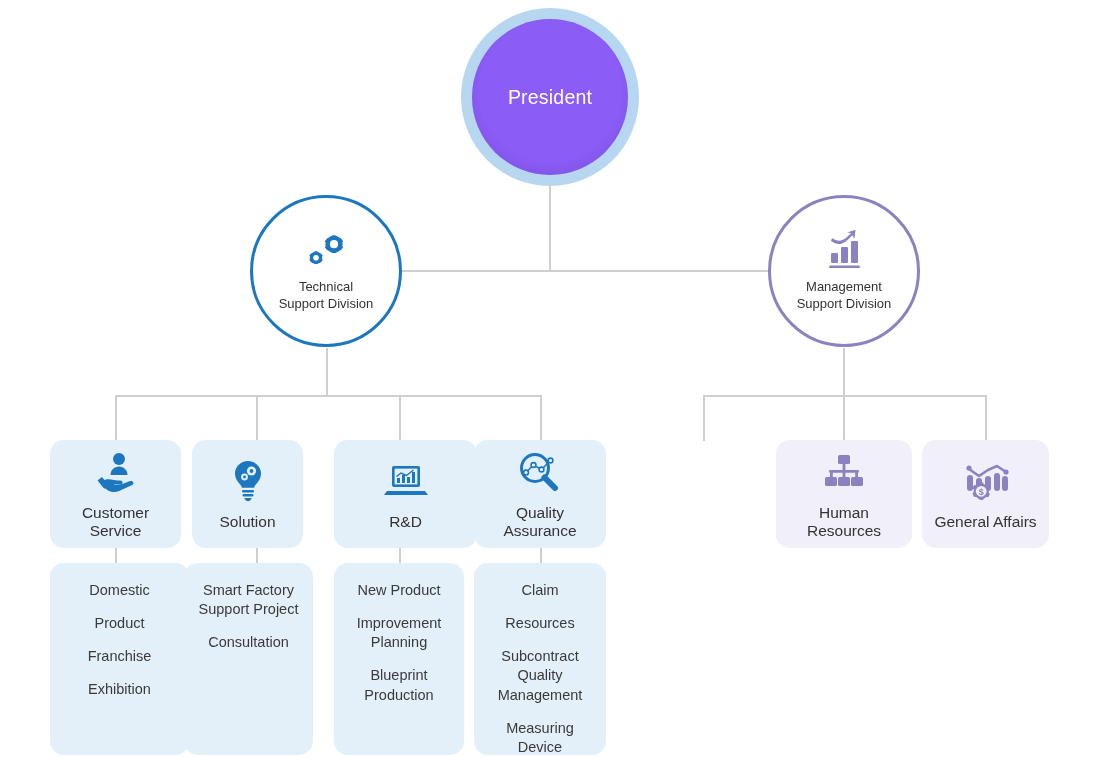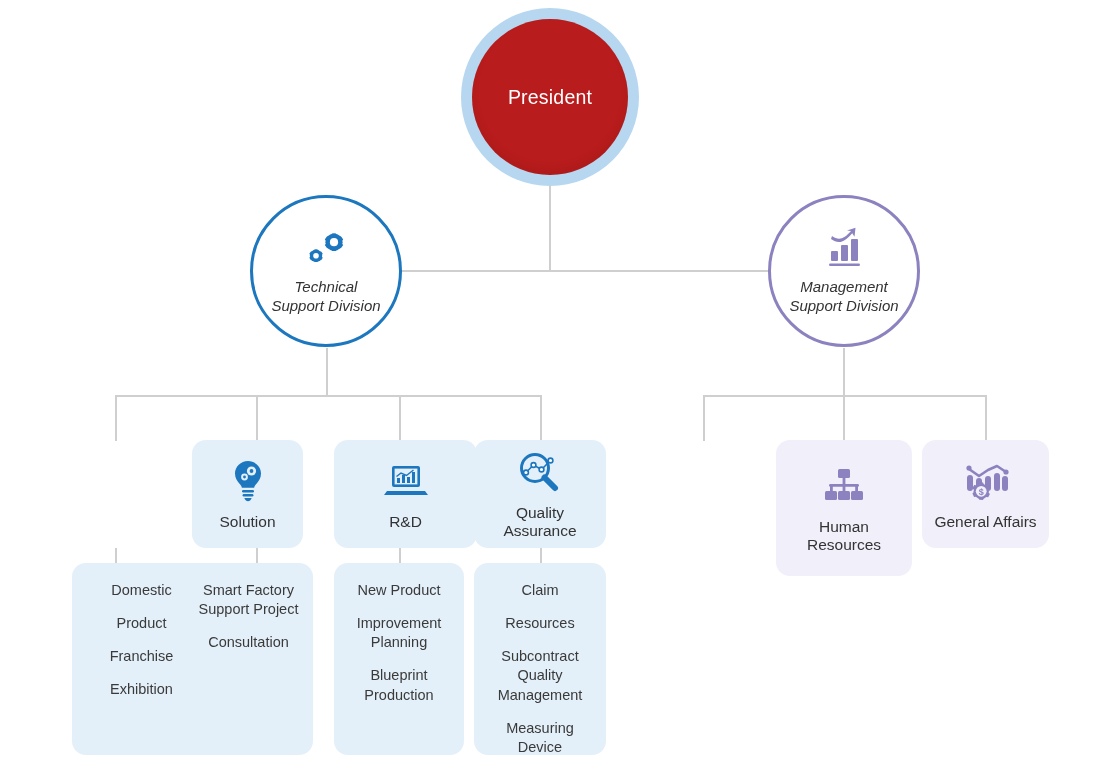--- a/index.html
+++ b/index.html
@@ -23,21 +23,21 @@
   }
   .president-halo {
     position: absolute; inset: 0;
     border-radius: 50%;
     background: #b6d7ef;
   }
   .president-core {
     position: absolute; left: 11px; top: 11px;
     width: 156px; height: 156px;
     border-radius: 50%;
-    background: #b91c1c;
+    background: #8b5cf6;
     display: flex; align-items: center; justify-content: center;
     box-shadow: inset 0 -6px 10px rgba(0,0,0,0.06);
   }
   .president-label {
     color: #ffffff;
     font-size: 19.5px;
     letter-spacing: .2px;
   }
 
   
@@ -47,23 +47,22 @@
     border-radius: 50%;
     background: #ffffff;
     display: flex; flex-direction: column;
     align-items: center; justify-content: center;
     text-align: center;
   }
   .division.tech  { left: 250px; top: 195px; border: 3.4px solid #1c77bf; }
   .division.mgmt  { left: 768px; top: 195px; border: 3.4px solid #8c82bf; }
   .division-icon { height: 44px; margin-bottom: 6px; display:flex; align-items:flex-end; }
   .division-label {
-    font-size: 15px; line-height: 1.3; color: #333333;
+    font-size: 13px; line-height: 1.3; color: #333333;
     max-width: 130px;
-    font-style: italic;
   }
 
   
   .dept {
     position: absolute;
     border-radius: 14px;
     display: flex; flex-direction: column;
     align-items: center; justify-content: center;
     text-align: center;
   }
@@ -162,20 +161,33 @@
           <rect x="11" y="36.5" width="31" height="2.6" rx="1.3"></rect>
         </g>
       </svg>
     </div>
     <div class="division-label">
       <div>Management</div>
       <div>Support Division</div>
     </div>
   </div>
 
+  <div class="dept blue" style="left:50px; top:440px; width:131px; height:108px;">
+    <div class="dept-icon">
+      <svg width="46" height="44" viewBox="0 0 46 44">
+        <g fill="#1c77bf">
+          <circle cx="26" cy="9" r="6"></circle>
+          <path d="M17.5 25c0-5 4-8.5 8.5-8.5S34.5 20 34.5 25z"></path>
+          <path d="M9.5 31.5c3.5-3.5 7.5-2.2 11.5-1.6 2.2.3 4.3.6 6.4.6 1.2 0 2.2.8 2.2 1.9s-1 1.9-2.2 1.9h-7.3c3.4.9 7 .6 10.4-.7l6.6-2.5c1.3-.5 2.7.1 3.2 1.3.4 1-.1 2.1-1.1 2.6L26.2 41c-4 1.8-8.7 1.3-12.2-1.3l-5.5-4.1z"></path>
+          <path d="M4.5 30.5l4.4-3.6 6.8 8.2-4.4 3.6z"></path>
+        </g>
+      </svg>
+    </div>
+    <span class="dept-label">Customer Service</span>
+  </div>
 
   <div class="dept blue" style="left:192px; top:440px; width:111px; height:108px;">
     <div class="dept-icon">
       <svg width="34" height="44" viewBox="0 0 34 44">
         <g fill="#1c77bf">
           <path d="M17 2c-7.2 0-13 5.6-13 12.5 0 4.6 2.2 7.6 4.3 10 1.3 1.5 2.2 2.6 2.6 4.2h12.2c.4-1.6 1.3-2.7 2.6-4.2 2.1-2.4 4.3-5.4 4.3-10C30 7.6 24.2 2 17 2z"></path>
           <rect x="11" y="31" width="12" height="2.4" rx="1.2"></rect>
           <rect x="11.6" y="35" width="10.8" height="2.4" rx="1.2"></rect>
           <path d="M13.4 39h7.2c-.4 2-1.8 3.2-3.6 3.2S13.8 41 13.4 39z"></path>
           <circle cx="20.5" cy="12" r="4.6" fill="#e4f0f9"></circle>
@@ -218,21 +230,21 @@
           <circle cx="10" cy="22.5" r="2.4"></circle>
           <circle cx="17.5" cy="15" r="2.4"></circle>
           <circle cx="25.5" cy="19.5" r="2.4"></circle>
           <circle cx="34.5" cy="10.5" r="2.4"></circle>
         </g>
       </svg>
     </div>
     <span class="dept-label">Quality Assurance</span>
   </div>
 
-  <div class="sublist" style="left:50px; top:563px; width:139px; height:192px;margin-left:22px;">
+  <div class="sublist" style="left:50px; top:563px; width:139px; height:192px;">
     <div class="sub-item">Domestic</div>
     <div class="sub-item">Product</div>
     <div class="sub-item">Franchise</div>
     <div class="sub-item">Exhibition</div>
   </div>
 
   <div class="sublist" style="left:184px; top:563px; width:129px; height:192px;">
     <div class="sub-item">Smart Factory Support Project</div>
     <div class="sub-item">Consultation</div>
   </div>
@@ -244,21 +256,21 @@
   </div>
 
   <div class="sublist" style="left:474px; top:563px; width:132px; height:192px;">
     <div class="sub-item">Claim</div>
     <div class="sub-item">Resources</div>
     <div class="sub-item">Subcontract Quality Management</div>
     <div class="sub-item">Measuring Device Management</div>
   </div>
 
 
-  <div class="dept purple" style="left:776px; top:440px; width:136px; height:136px;">
+  <div class="dept purple" style="left:776px; top:440px; width:136px; height:108px;">
     <div class="dept-icon">
       <svg width="48" height="40" viewBox="0 0 48 40">
         <g fill="#8c82bf">
           <rect x="18" y="3" width="12" height="9" rx="1.5"></rect>
           <rect x="22.6" y="12" width="2.8" height="7"></rect>
           <rect x="9" y="18" width="30" height="2.8" rx="1.4"></rect>
           <rect x="10" y="20" width="2.8" height="5"></rect>
           <rect x="22.6" y="20" width="2.8" height="5"></rect>
           <rect x="35.2" y="20" width="2.8" height="5"></rect>
           <rect x="5" y="25" width="12" height="9" rx="1.5"></rect>

